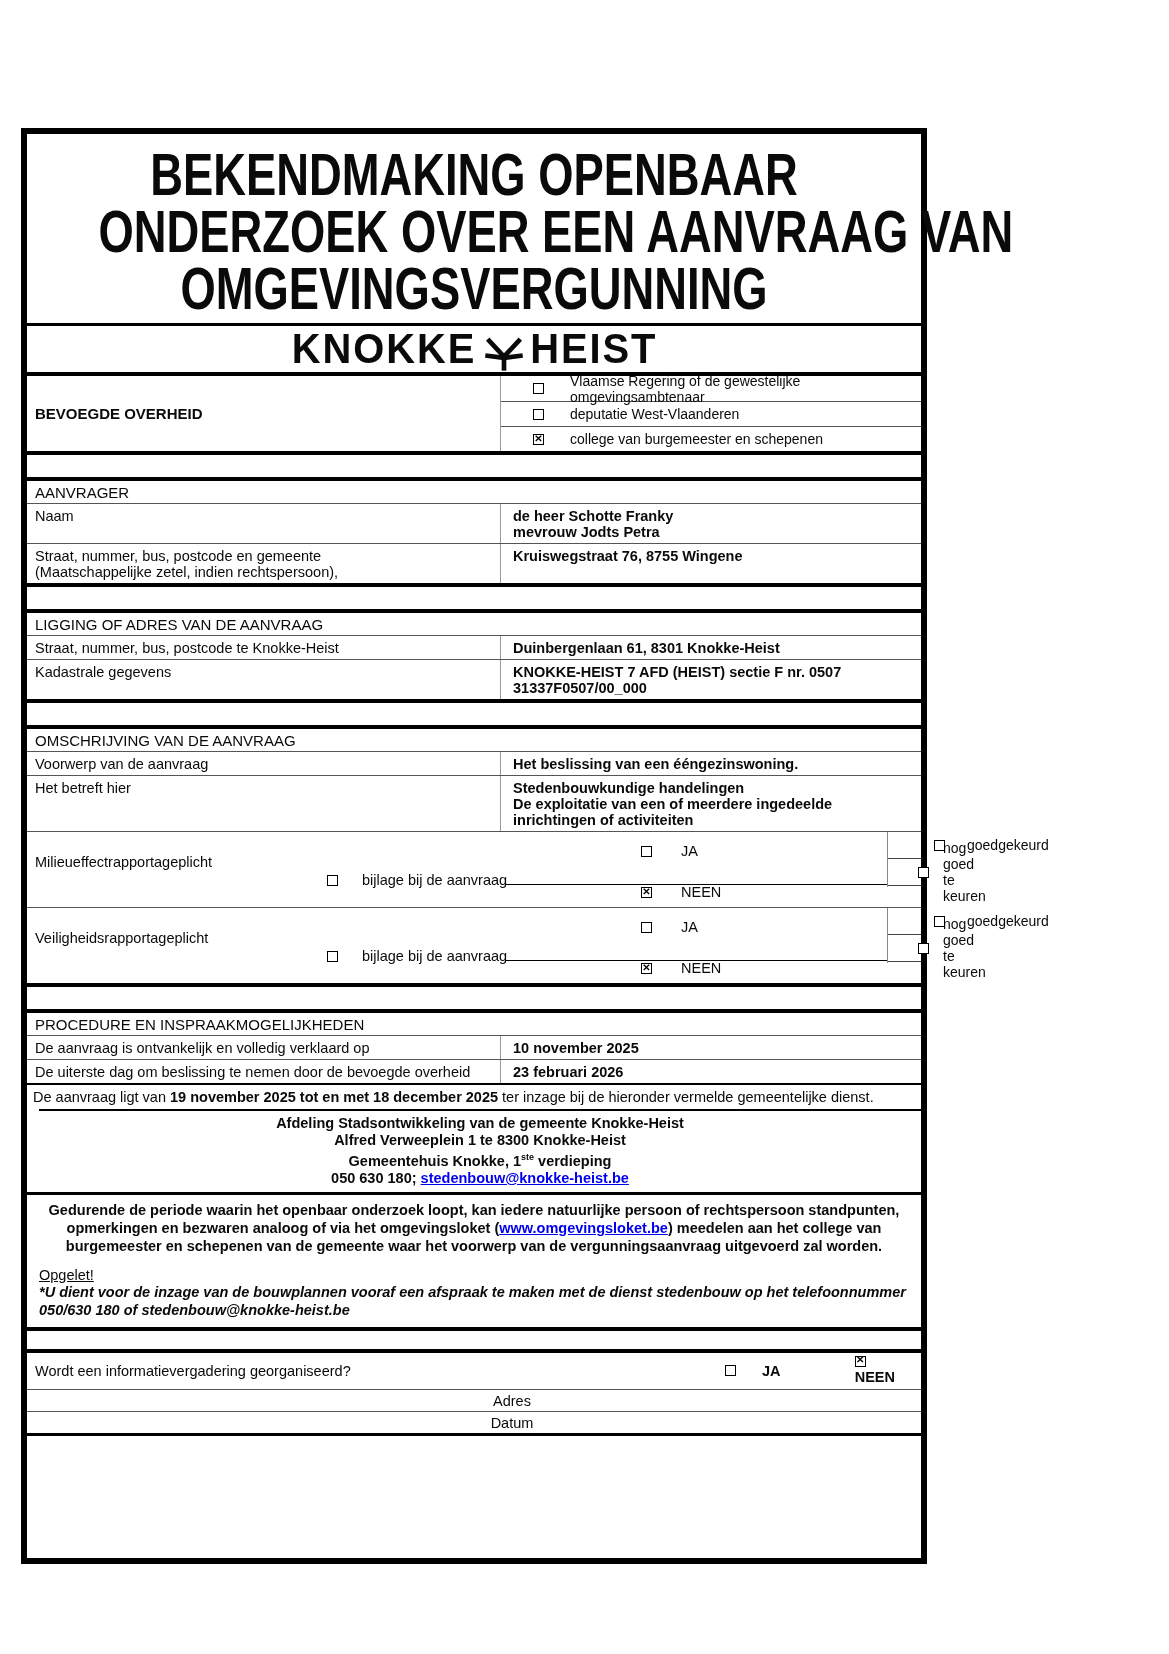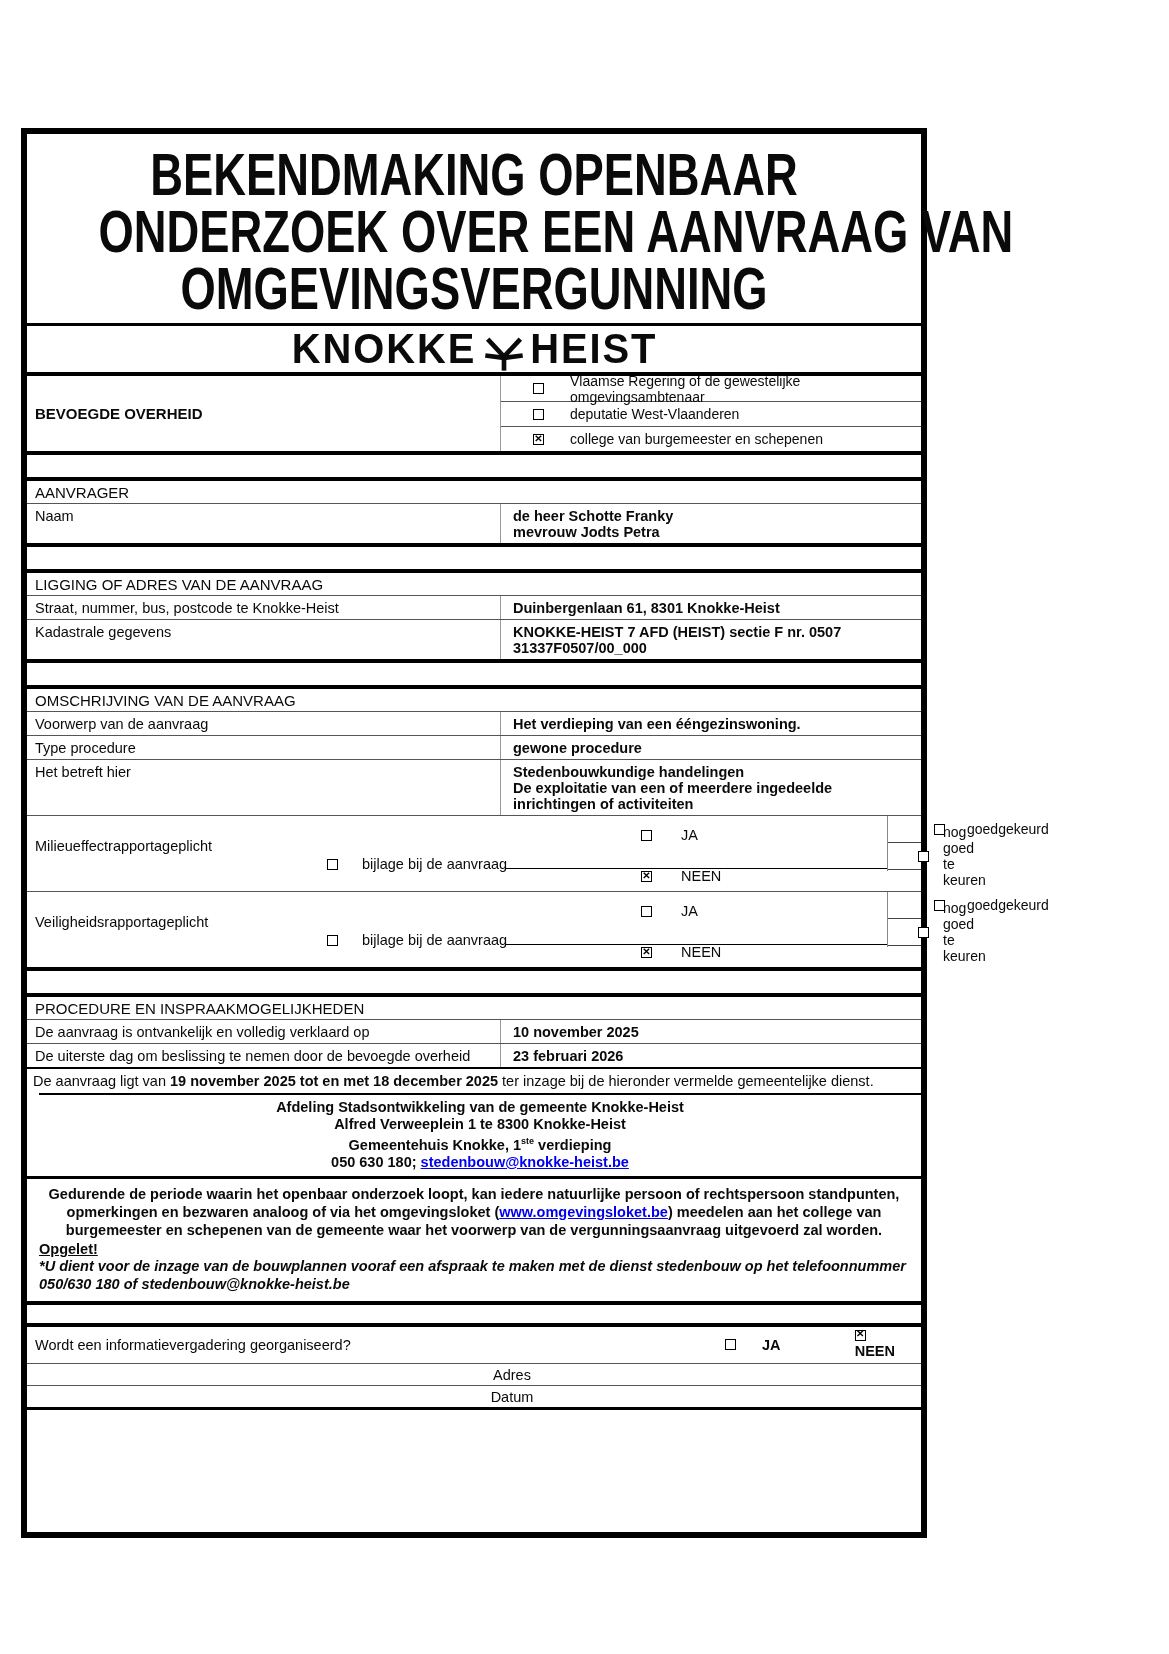--- a/index.html
+++ b/index.html
@@ -68,21 +68,21 @@
   .rap-right .mini { height:27px; display:flex; align-items:center; border-bottom:1px solid #444; font-size:14px; }
   .rap-right .mini .cb { margin-left:46px; margin-right:22px; }
   .rap-right .mini.second .cb { margin-left:30px; margin-right:14px; }
 
   
   .center-row { border-top:2px solid #000; padding:4px 6px; font-size:14.5px; }
   .dienst { border-top:2px solid #000; text-align:center; font-weight:bold;
             font-size:14.5px; padding:4px 0 5px 0; line-height:17px;margin-left:12px; }
   .bezwaar { border-top:3px solid #000; padding:6px 12px 8px 12px; font-size:14.5px; }
   .bezwaar .main { font-weight:bold; text-align:center; line-height:18px; }
-  .opgelet { font-weight:bold; text-decoration:underline; margin-top:2px; }
+  .opgelet { font-weight:normal; text-decoration:underline; margin-top:12px; }
   .afspraak { font-weight:bold; font-style:italic; line-height:18px; }
   a.doclink { color:#0000ee; text-decoration:underline; font-weight:bold; }
 
   
   .iv-row { position:relative; height:36px; border-top:none; font-size:14.5px; }
   .iv-label { position:absolute; left:8px; top:10px; }
   .iv-ja { position:absolute; left:698px; top:10px; display:flex; align-items:center; }
   .iv-ja .cb { margin-right:26px; }
   .iv-ja .b, .iv-neen .b { font-weight:bold; }
   .iv-neen { position:absolute; right:26px; top:3px; text-align:left; line-height:14px; }
@@ -139,20 +139,25 @@
 
   <div class="gap"></div>
 
   <div class="sec">
     <div class="hdr">AANVRAGER</div>
     <div class="row">
       <div class="lbl">Naam</div>
       <div class="val">de heer Schotte Franky
 mevrouw Jodts Petra</div>
     </div>
+    <div class="row">
+      <div class="lbl">Straat, nummer, bus, postcode en gemeente
+(Maatschappelijke zetel, indien rechtspersoon),</div>
+      <div class="val">Kruiswegstraat 76, 8755 Wingene</div>
+    </div>
   </div>
 
   <div class="gap"></div>
 
   <div class="sec">
     <div class="hdr">LIGGING OF ADRES VAN DE AANVRAAG</div>
     <div class="row">
       <div class="lbl">Straat, nummer, bus, postcode te Knokke-Heist</div>
       <div class="val">Duinbergenlaan 61, 8301 Knokke-Heist</div>
     </div>
@@ -162,25 +167,21 @@
 31337F0507/00_000</div>
     </div>
   </div>
 
   <div class="gap"></div>
 
   <div class="sec">
     <div class="hdr">OMSCHRIJVING VAN DE AANVRAAG</div>
     <div class="row">
       <div class="lbl">Voorwerp van de aanvraag</div>
-      <div class="val">Het verdieping van een ééngezinswoning.</div>
-    </div>
-    <div class="row">
-      <div class="lbl">Type procedure</div>
-      <div class="val">gewone procedure</div>
+      <div class="val">Het beslissing van een ééngezinswoning.</div>
     </div>
     <div class="row">
       <div class="lbl">Het betreft hier</div>
       <div class="val">Stedenbouwkundige handelingen
 De exploitatie van een of meerdere ingedeelde inrichtingen of activiteiten</div>
     </div>
 
     <div class="rap-row">
       <div class="rap-label">Milieueffectrapportageplicht</div>
       <div class="rap-bijlage">

